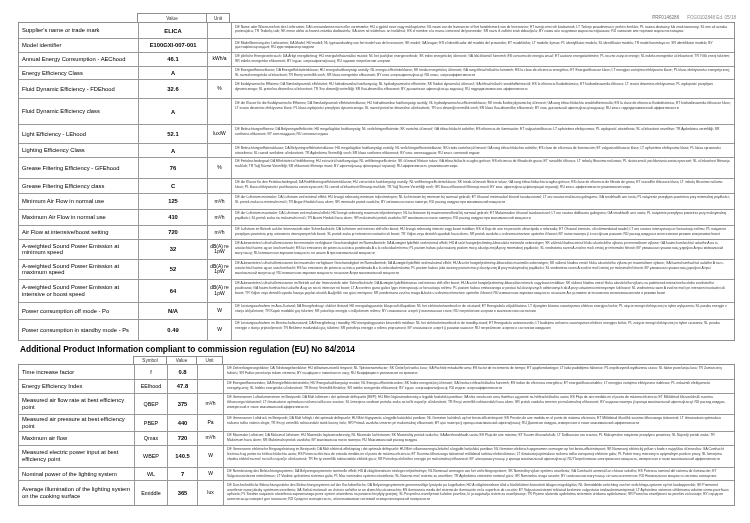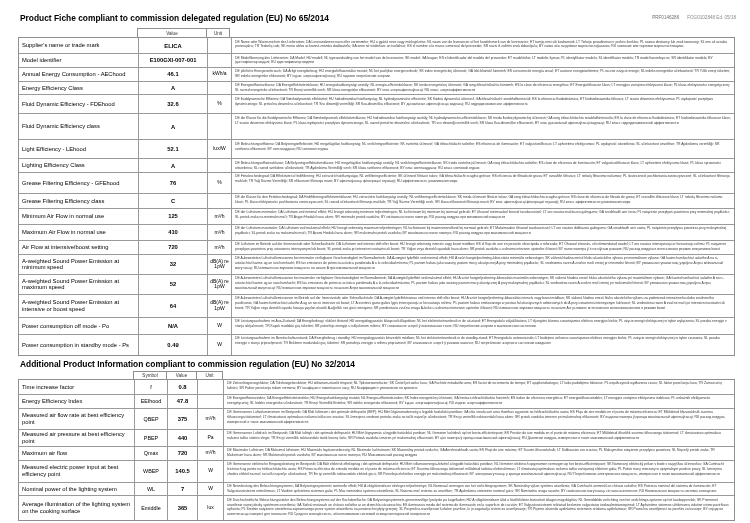--- a/index.html
+++ b/index.html
@@ -46,21 +46,20 @@
 </head>
 <body>
 
 <div class="page">
 
   <div class="doc-codes">
     <span class="primary">PRF0146286</span>
     <span>FOG0102848 Ed. 05/18</span>
   </div>
 
-  <div class="fiche-title">Product Fiche compliant to commission delegated regulation (EU) No 65/2014</div>
 
   <div class="mh mh1">
     <div class="h-val">Value</div>
     <div class="h-unit">Unit</div>
   </div>
   <div class="tbl tbl1" id="table1">
       <div class="row" style="min-height: 16px;">
         <div class="cell c-label">Supplier's name or trade mark</div>
         <div class="cell c-value">ELICA</div>
         <div class="cell c-unit"></div>
@@ -163,21 +162,21 @@
         <div class="cell c-desc">DE Leistungsaufnahme im Aus-Zustand; DA Energiforbrug i slukket tilstand; HU energiafogyasztás kikapcsolt állapotban; NL het elektriciteitsverbruik in de uit-stand; ET Energiakulu väljalülitatuna; LT išjungties būsena suvartojamos elektros energijos kiekis; PL użycie energii elektrycznej w trybie wyłączenia; SL poraba energije v stanju izključenosti; TR Kapalı moddaki güç tüketimi; SR potrošnja energije u isključenom režimu; BY спажыванне энергіі ў выключаным стане; RU потребление энергии в выключенном состоянии</div>
       </div>
       <div class="row" style="min-height: 20px;">
         <div class="cell c-label">Power consumption in standby mode - Ps</div>
         <div class="cell c-value">0.49</div>
         <div class="cell c-unit">W</div>
         <div class="cell c-desc">DE Leistungsaufnahme im Bereitschaftszustand; DA Energiforbrug i standby; HU energiafogyasztás készenléti módban; NL het elektriciteitsverbruik in de standby-stand; ET Energiakulu ooteseisundis; LT budėjimo veiksena suvartojamos elektros energijos kiekis; PL zużycie energii elektrycznej w trybie czuwania; SL poraba energije v stanju pripravljenosti; TR Bekleme modundaki güç tüketimi; SR potrošnja energije u režimu pripravnosti; BY спажыванне энергіі ў рэжыме чакання; RU потребление энергии в состоянии ожидания</div>
       </div>
     </div>
 
-  <div class="fiche-title second">Additional Product Information compliant to commission regulation (EU) No 32/2014</div>
+  <div class="fiche-title second">Additional Product Information compliant to commission regulation (EU) No 84/2014</div>
 
   <div class="mh mh2">
     <div class="h-sym">Symbol</div>
     <div class="h-val">Value</div>
     <div class="h-unit">Unit</div>
   </div>
   <div class="tbl tbl2" id="table2">
       <div class="row" style="min-height: 15px;">
         <div class="cell c-label">Time increase factor</div>
         <div class="cell c-sym">f</div>

